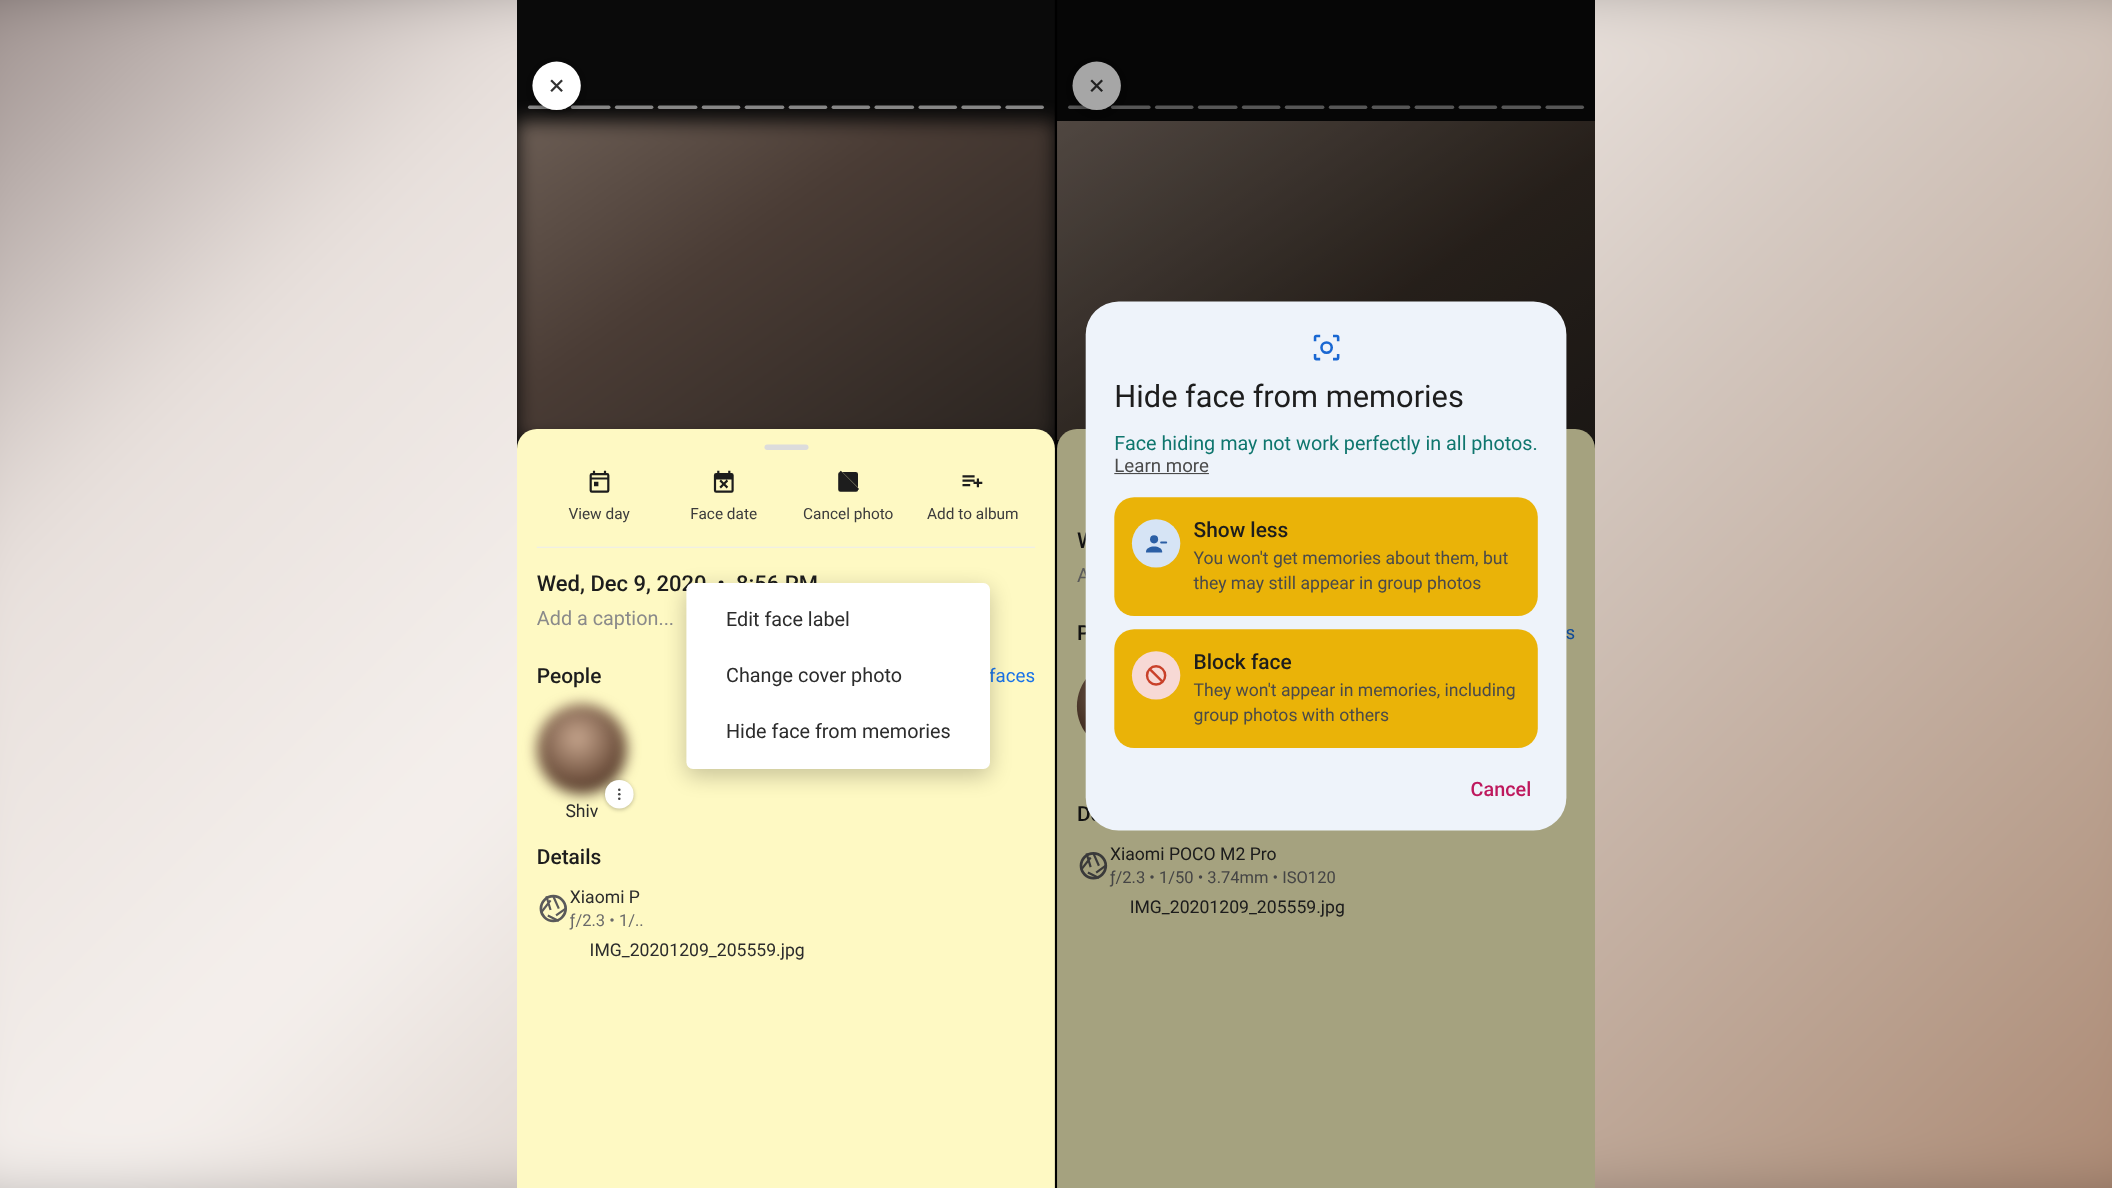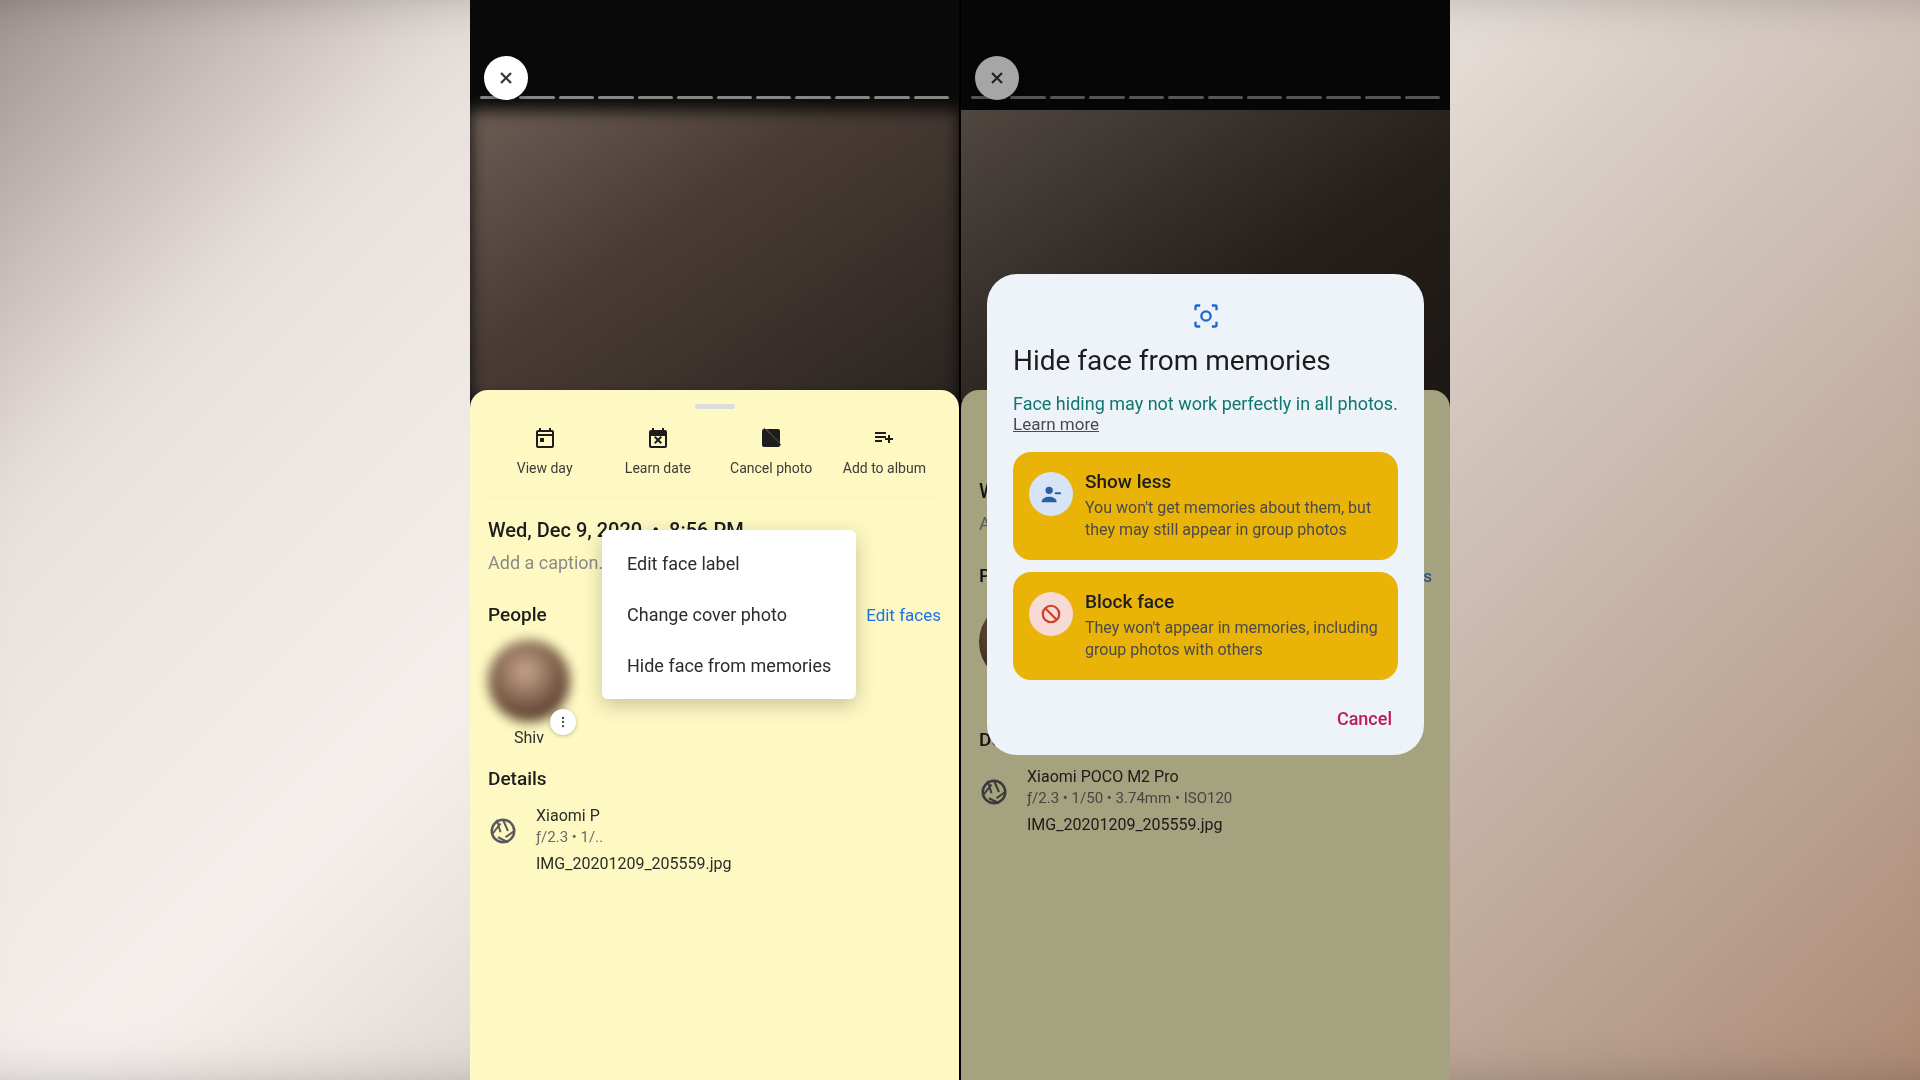--- a/index.html
+++ b/index.html
@@ -25,27 +25,27 @@
 .caption{font-size:18px;color:#8a8a8a;margin-bottom:30px}
 .section-head{display:flex;justify-content:space-between;align-items:center;margin-bottom:14px}
 .section-title{font-size:19px;font-weight:500;color:#1d1d1d}
 .edit-link{font-size:17px;color:#1a73e8;cursor:pointer}
 .person{display:inline-block;text-align:center;position:relative;margin-bottom:20px}
 .avatar{width:82px;height:82px;border-radius:50%;background:radial-gradient(circle at 45% 38%,#c9a890,#6b4d3a 60%,#2a1d15);position:relative}
 .avatar.blur{filter:blur(6px)}
 .more-btn{position:absolute;right:-6px;bottom:12px;width:26px;height:26px;border-radius:50%;background:#fff;box-shadow:0 1px 4px rgba(0,0,0,.25);display:flex;align-items:center;justify-content:center;cursor:pointer;z-index:6}
 .more-btn svg{width:14px;height:14px;fill:#444}
 .person-name{font-size:16px;color:#2c2c2c;margin-top:6px}
-.details-row{display:flex;align-items:flex-end;gap:18px;margin-bottom:8px}
+.details-row{display:flex;align-items:center;margin-bottom:8px}
 .aperture-ico{width:30px;height:30px}
 .aperture-ico svg{width:100%;height:100%;fill:#5a5a5a}
 .device{font-size:16px;color:#2c2c2c;margin-bottom:3px}
 .specs{font-size:15px;color:#6a6a6a}
 .filename{font-size:16px;color:#2c2c2c;margin-left:48px}
-.popup-menu{position:absolute;top:530px;left:132px;background:#fff;border-radius:6px;box-shadow:0 6px 20px rgba(0,0,0,.22);padding:8px 3px;z-index:10;min-width:242px}
+.popup-menu{position:absolute;top:530px;left:154px;background:#fff;border-radius:6px;box-shadow:0 6px 20px rgba(0,0,0,.22);padding:8px 14px;z-index:10;min-width:242px}
 .popup-menu .item{padding:15px 22px;font-size:18px;color:#2c2c2c;cursor:pointer}
 .dialog-overlay{position:absolute;inset:0;background:rgba(0,0,0,.35);z-index:8}
 .dialog{position:absolute;top:274px;left:26px;right:26px;background:#eef3fa;border-radius:30px;padding:28px 26px 24px;z-index:9}
 .dialog-ico{display:flex;justify-content:center;margin-bottom:14px}
 .dialog-ico svg{width:28px;height:28px;stroke:#1967d2;stroke-width:2;fill:none}
 .dialog-title{font-size:28px;color:#1d1d1d;margin-bottom:16px}
 .dialog-desc{font-size:18px;color:#0f766e;margin-bottom:0}
 .dialog-link{font-size:17px;color:#4a4a4a;text-decoration:underline;margin-bottom:18px;display:inline-block;cursor:pointer}
 .option{background:#eab308;border-radius:18px;padding:18px 18px 18px 72px;margin-bottom:12px;position:relative;cursor:pointer}
 .opt-ico{position:absolute;left:16px;top:20px;width:44px;height:44px;border-radius:50%;display:flex;align-items:center;justify-content:center}
@@ -94,21 +94,21 @@
               </svg>
             </div>
         <span>View day</span>
       </div>
       <div class="action">
         <div class="ico">
               <svg viewBox="0 0 24 24">
                 <path d="M19 4h-1V2h-2v2H8V2H6v2H5a2 2 0 00-2 2v14a2 2 0 002 2h14a2 2 0 002-2V6a2 2 0 00-2-2zm0 16H5V10h14v10zM9.4 18L8 16.6l2.6-2.6L8 11.4 9.4 10l2.6 2.6L14.6 10 16 11.4 13.4 14l2.6 2.6L14.6 18 12 15.4 9.4 18z"></path>
               </svg>
             </div>
-        <span>Learn date</span>
+        <span>Face date</span>
       </div>
       <div class="action">
         <div class="ico">
               <svg viewBox="0 0 24 24">
                 <path d="M21 17.2L6.8 3H19a2 2 0 012 2v12.2zM3 5a2 2 0 012-2h.2l16 16a2 2 0 01-2 2H5a2 2 0 01-2-2V5zm2.4-3L22 18.6 20.6 20 4 3.4 5.4 2z"></path>
               </svg>
             </div>
         <span>Cancel photo</span>
       </div>
       <div class="action">

